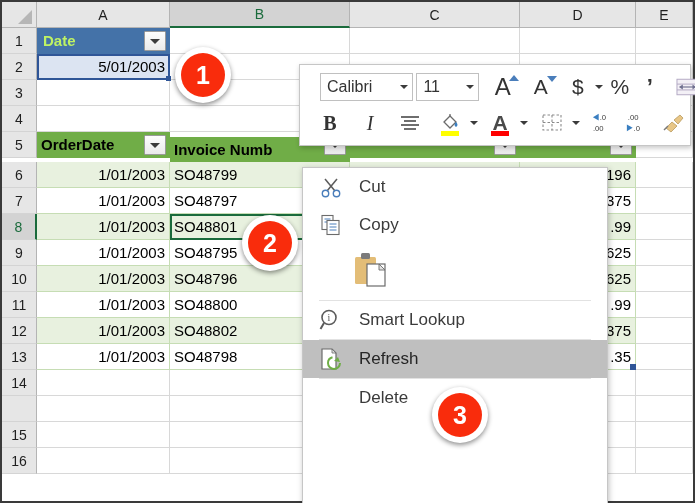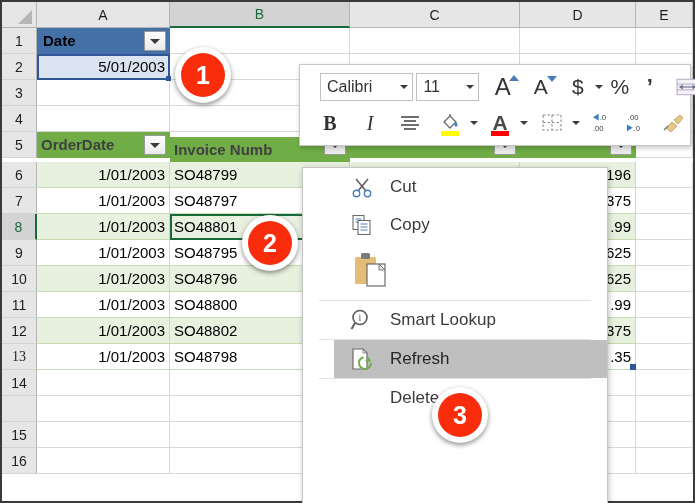--- a/index.html
+++ b/index.html
@@ -61,31 +61,31 @@
     font-size: 15px; color: #000;
     display: flex; align-items: center;
     padding: 0 4px;
     white-space: nowrap; overflow: hidden;
   }
   .cell.num { justify-content: flex-end; }
   .cell.blank { background: #ffffff; }
 
   
   .t1head {
-    background: #4472a8; color:#000000; font-weight: bold; font-size: 15px;
+    background: #4472a8; color:#bef264; font-weight: bold; font-size: 15px;
     border-right: 1px solid #4472a8; border-bottom: 1px solid #4472a8;
     padding-left: 6px;
   }
   .t1cell {
     background: #dce4f2; border-right: 1px solid #9cb3d4; border-bottom: 1px solid #9cb3d4;
   }
 
   
   .t2head {
-    background: #70ad47; color:#404040; font-weight: bold; font-size: 15px;
+    background: #70ad47; color:#000000; font-weight: bold; font-size: 15px;
     border-right: 1px solid #70ad47; border-bottom: 1px solid #70ad47;
   }
   .t2band { background: #e8f1df; border-right: 1px solid #c6ddb4; border-bottom: 1px solid #c6ddb4; }
   .t2plain { background: #ffffff; border-right: 1px solid #c6ddb4; border-bottom: 1px solid #c6ddb4; }
 
   
   .filt {
     position: absolute; width: 22px; height: 20px;
     background: linear-gradient(#fdfdfd,#eaeaea);
     border: 1px solid #9a9a9a; border-radius: 1px;
@@ -152,21 +152,21 @@
 
   
   .ctxmenu {
     position: absolute; left: 300px; top: 165px; width: 306px; height: 340px;
     background: #ffffff; border: 1px solid #c6c6c6;
     box-shadow: 1px 2px 6px rgba(0,0,0,0.25);
     z-index: 50; overflow: hidden;
   }
   .ctx-item {
     position: relative; height: 38px; display: flex; align-items: center;
-    font-size: 17px; color: #3b3b3b; padding-left: 56px; margin-left: 31px;
+    font-size: 17px; color: #3b3b3b; padding-left: 56px;
   }
   .ctx-item.hl { background: #bfbfbf; color:#262626; }
   .ctx-item.hdr { background: #eaeaea; font-weight: bold; color:#4d4d4d; }
   .ctx-sep { height: 1px; background: #e2e2e2; margin: 0 16px; }
   .ctx-icon {
     position: absolute; left: 14px; top: 50%; transform: translateY(-50%);
     width: 28px; height: 28px; display:flex; align-items:center; justify-content:center;
   }
   .ctx-arrow {
     position:absolute; right: 18px; top: 50%; transform: translateY(-50%);
@@ -212,21 +212,21 @@
     <div class="rowhead" style="top:78px;">3</div>
     <div class="rowhead" style="top:104px;">4</div>
     <div class="rowhead" style="top:130px;">5</div>
     <div class="rowhead" style="top:160px;">6</div>
     <div class="rowhead" style="top:186px;">7</div>
     <div class="rowhead sel" style="top:212px;">8</div>
     <div class="rowhead" style="top:238px;">9</div>
     <div class="rowhead" style="top:264px;">10</div>
     <div class="rowhead" style="top:290px;">11</div>
     <div class="rowhead" style="top:316px;">12</div>
-    <div class="rowhead" style="top:342px;font-family:Liberation Serif, serif;">13</div>
+    <div class="rowhead" style="top:342px;">13</div>
     <div class="rowhead" style="top:368px;">14</div>
     <div class="rowhead" style="top:420px;">15</div>
     <div class="rowhead" style="top:446px;">16</div>
     <div class="rowhead" style="top:394px;"></div>
 
     <div class="cell blank" style="left:35px;  top:78px;  width:133px;"></div>
     <div class="cell blank" style="left:168px; top:78px;  width:180px;"></div>
     <div class="cell blank" style="left:348px; top:78px;  width:170px;"></div>
     <div class="cell blank" style="left:518px; top:78px;  width:116px;"></div>
     <div class="cell blank" style="left:634px; top:78px;  width:57px;"></div>

